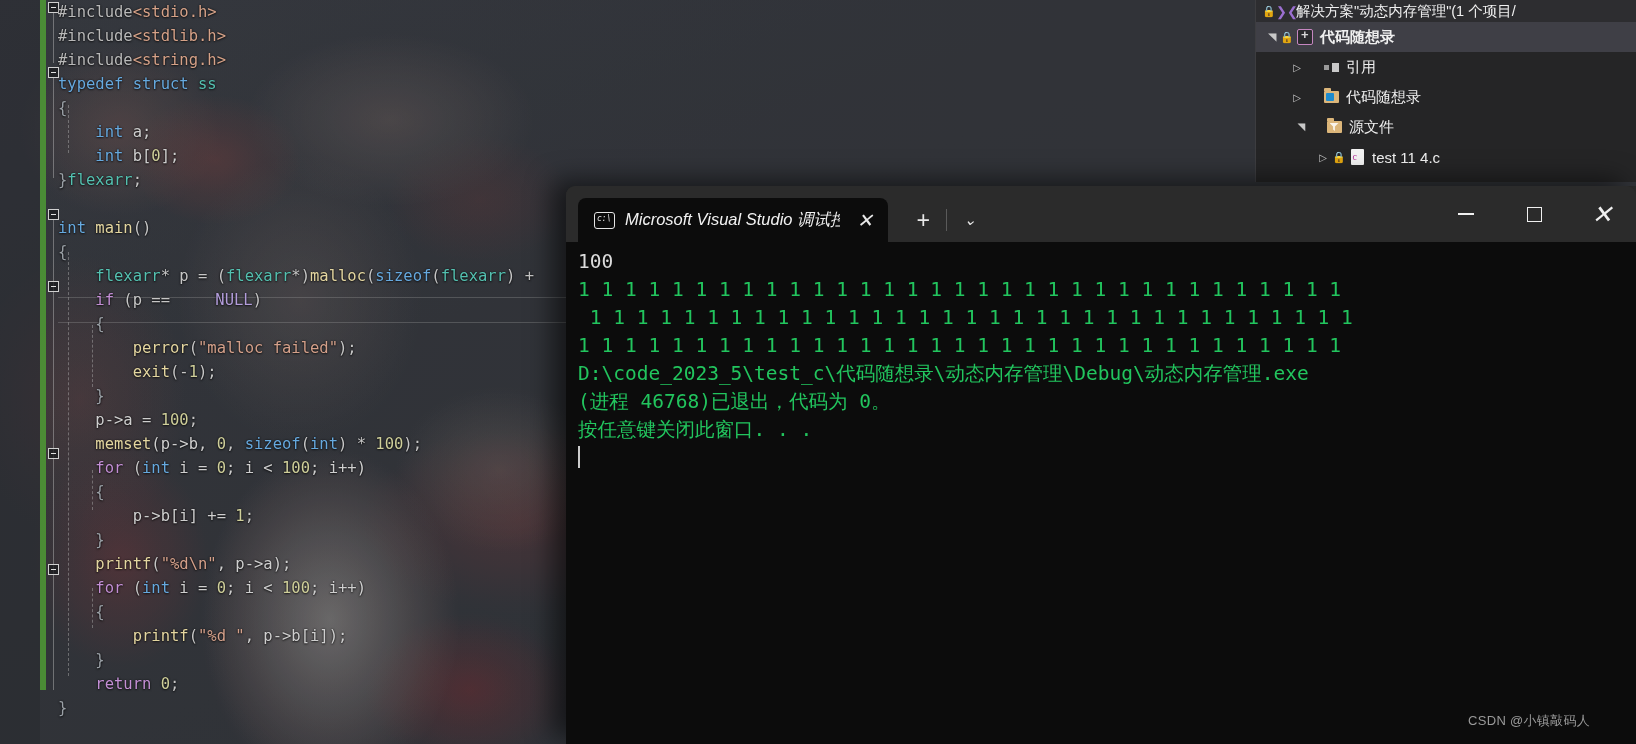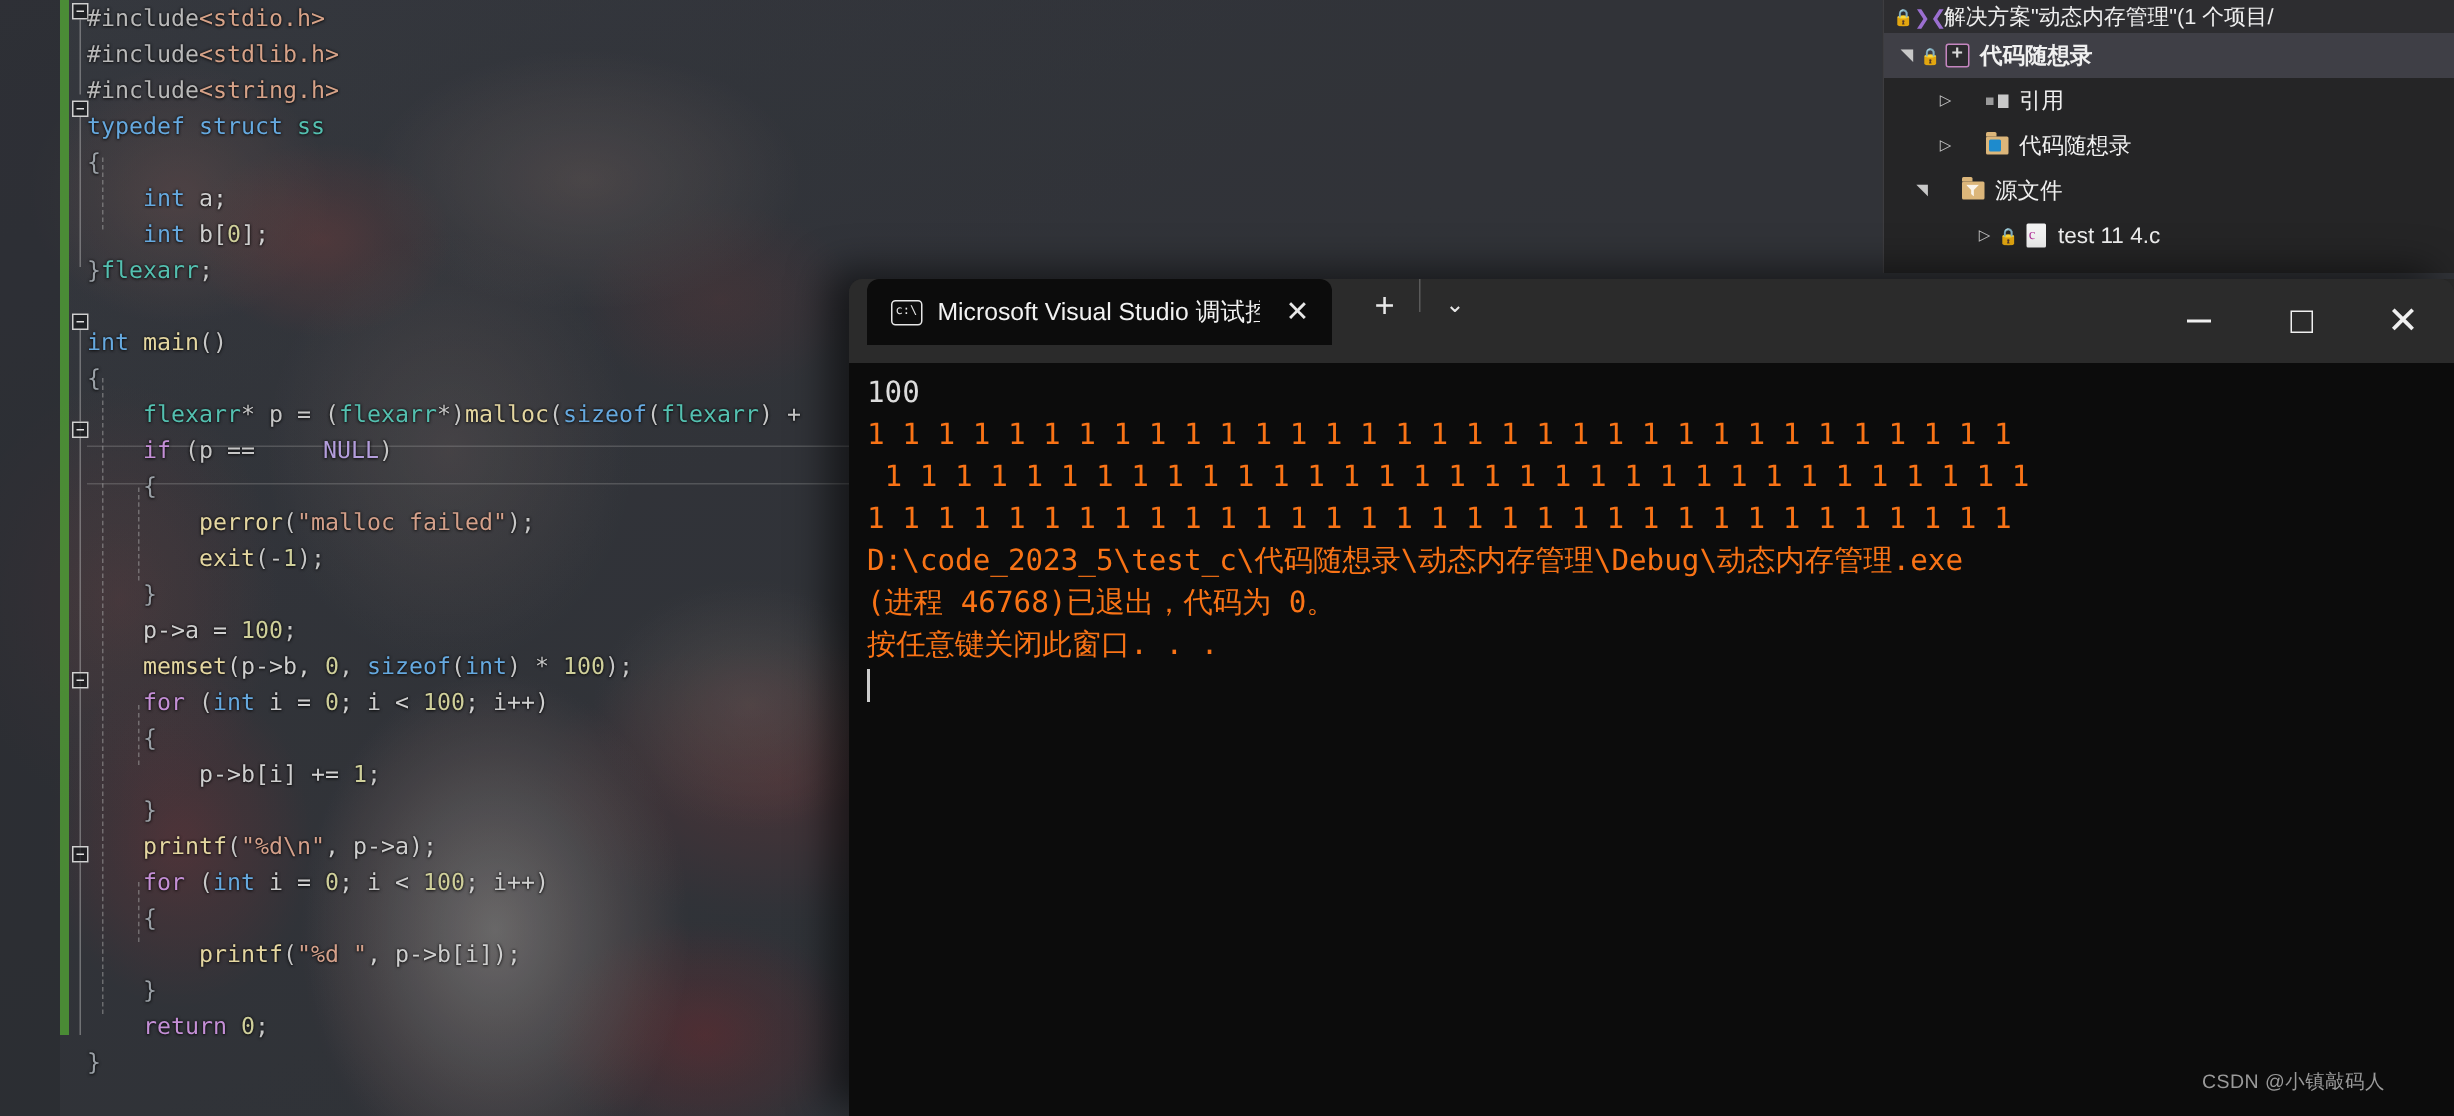--- a/index.html
+++ b/index.html
@@ -131,21 +131,21 @@
   
   .console-win{
     position:absolute; left:566px; top:186px; width:1070px; height:558px;
     background:#272727;
     border-radius:9px 9px 0 0;
     box-shadow:-14px -6px 26px rgba(0,0,0,.55);
     overflow:hidden;
   }
   .titlebar{
     position:relative; height:56px; background:#2b2b2b;
-    display:flex; align-items:flex-start;
+    display:flex; align-items:flex-end;font-style:italic;
   }
   .tab{
     margin-left:12px; height:44px; min-width:300px;
     background:#0c0c0c; border-radius:8px 8px 0 0;
     display:flex; align-items:center; padding:0 8px 0 16px; gap:10px;
     color:#f2f2f2;
   }
   .tab-ico{
     width:21px;height:17px;border:1.6px solid #e6e6e6;border-radius:3px;
     position:relative; flex:0 0 21px;
@@ -181,21 +181,21 @@
   .win-btn .min{ width:16px;height:2px;background:#f0f0f0; }
   .win-btn .max{ width:15px;height:15px;border:1.8px solid #f0f0f0; }
   .win-btn .cls{ font-size:25px; font-weight:300; line-height:1; }
 
   .console-body{
     position:relative; height:502px; background:#0c0c0c; padding:6px 0 0 12px;
     font-family:"DejaVu Sans Mono","Liberation Mono",monospace;
     font-size:19.5px; line-height:28px;
     color:#ccc; white-space:pre; overflow:hidden;
   }
-  .console-body .cl{ display:block; height:28px; color:#f97316; }
+  .console-body .cl{ display:block; height:28px; color:#22c55e; }
   .console-body .cl.bold{ color:#dcdcdc; }
   .cursor{
     display:inline-block; width:2px; height:22px; background:#cccccc;
     vertical-align:-4px;
   }
   .watermark{
     position:absolute; right:46px; bottom:14px;
     font-size:13px; color:#9a9a9a; letter-spacing:.3px;
     font-family:"Liberation Sans",sans-serif;
   }
@@ -264,21 +264,21 @@
           <span class="sol-label">引用</span>
         </div>
         <div class="sol-row" style="padding-left: 32px;">
           <span class="tri">▷</span>
           <span class="lockico"></span>
           <span class="sol-ico">
             <span class="ic-folder ext"></span>
           </span>
           <span class="sol-label">代码随想录</span>
         </div>
-        <div class="sol-row" style="padding-left: 16px;">
+        <div class="sol-row" style="padding-left: 35px;">
           <span class="tri open" style="transform: rotate(-90deg);">◢</span>
           <span class="lockico"></span>
           <span class="sol-ico">
             <span class="ic-folder filt"></span>
           </span>
           <span class="sol-label">源文件</span>
         </div>
         <div class="sol-row" style="padding-left: 58px;">
           <span class="tri">▷</span>
           <span class="lockico">🔒</span>

